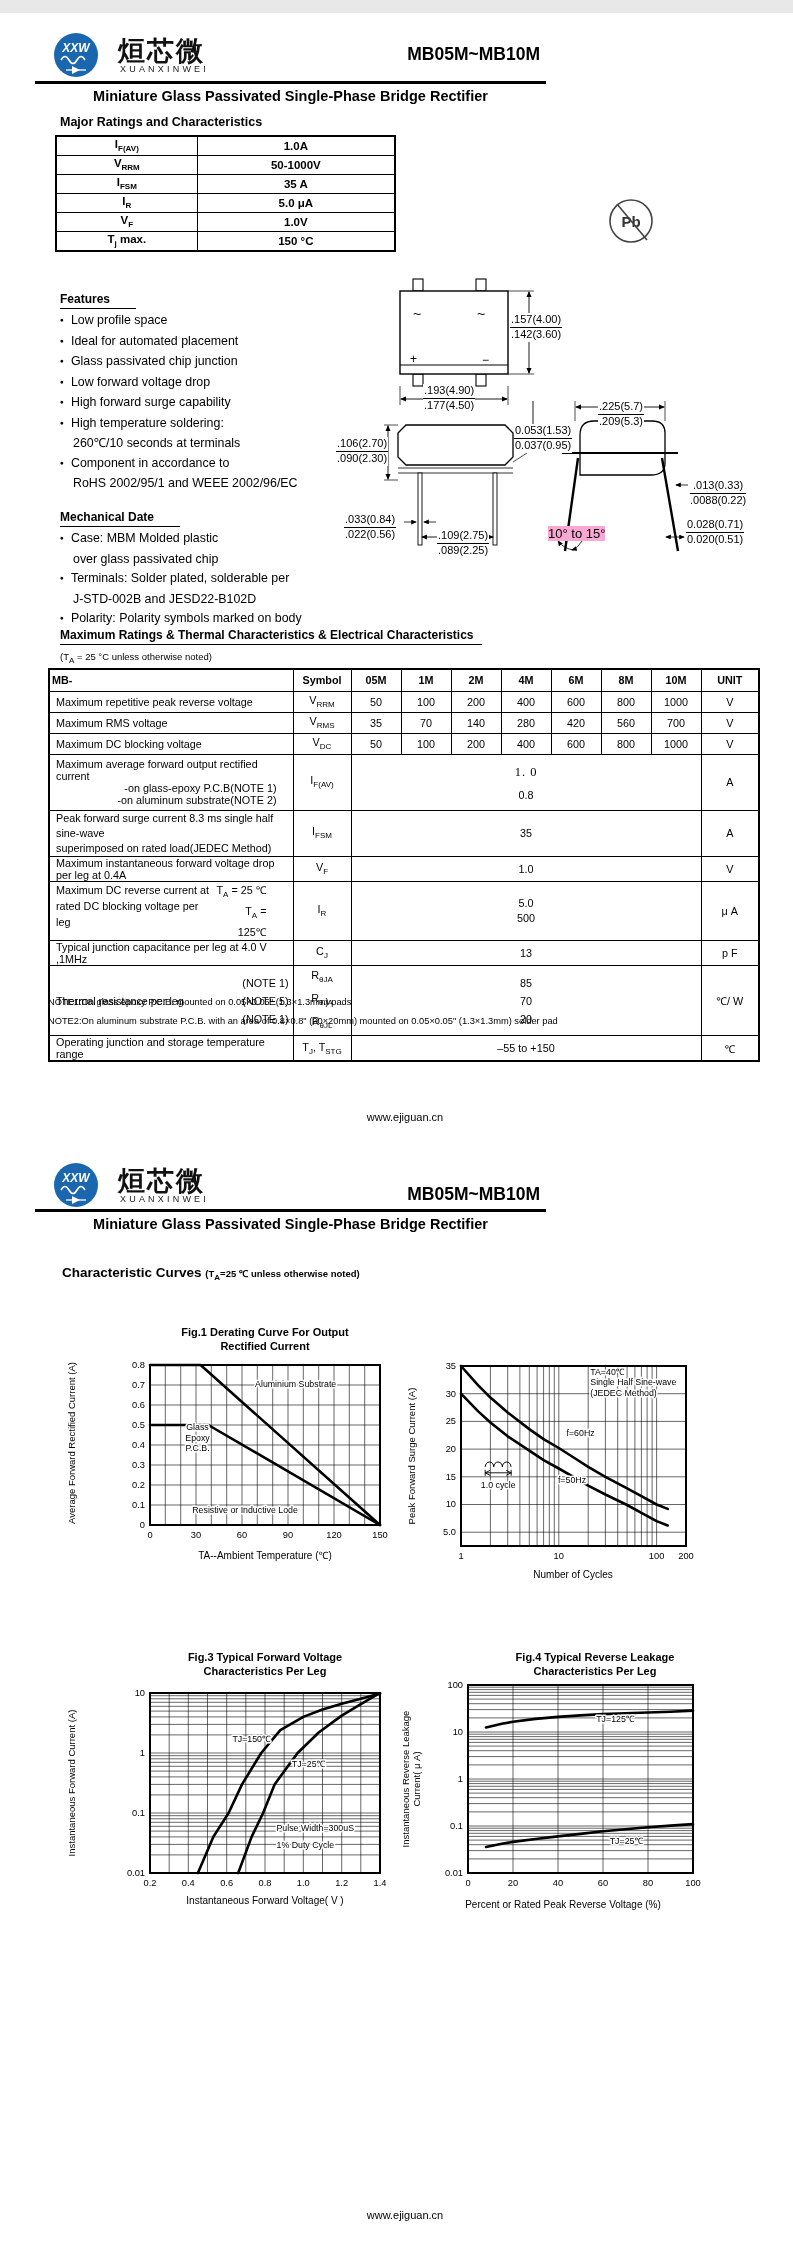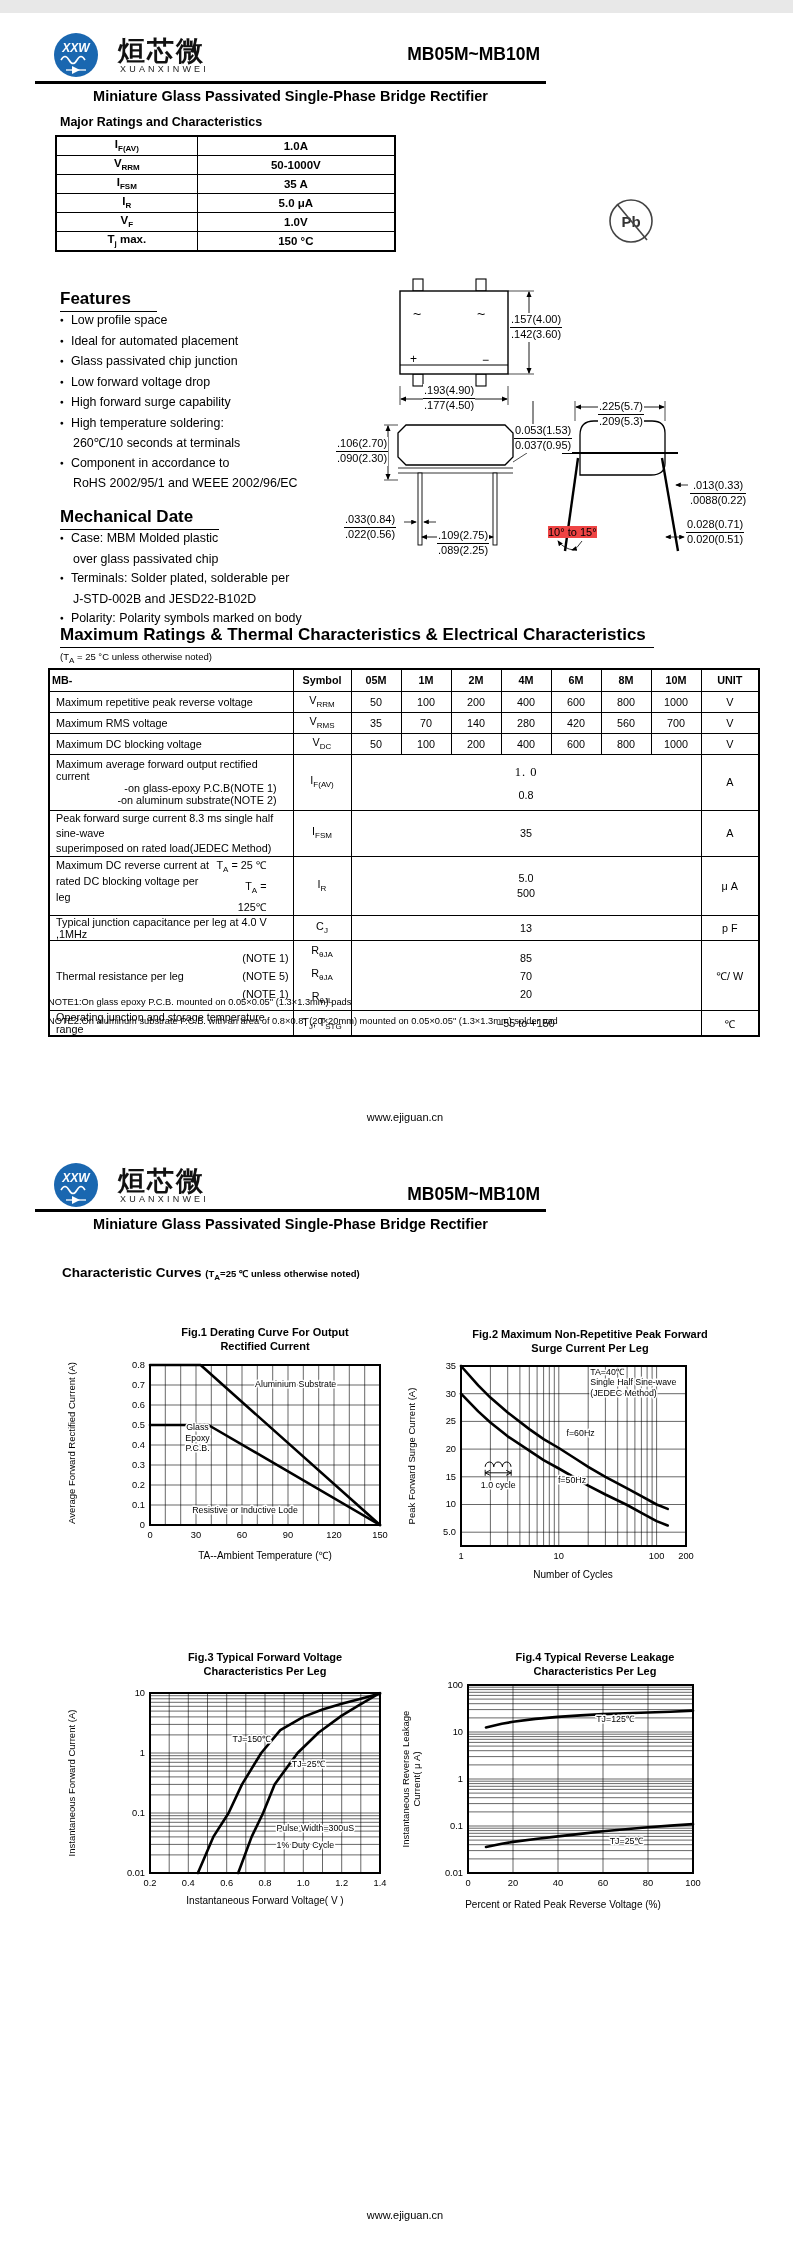--- a/index.html
+++ b/index.html
@@ -5,21 +5,21 @@
   html,body{margin:0;padding:0;background:#e8e8e8}
   .page{position:relative;width:793px;height:2244px;background:#fff;margin:13px auto;
         font-family:"Liberation Sans",sans-serif;color:#000;overflow:hidden}
   .abs{position:absolute}
   .pre{white-space:pre-line}
   .rule{position:absolute;height:2.5px;background:#000}
   .brand-cn{font-size:27px;font-weight:bold;letter-spacing:2px;color:#111}
   .brand-en{font-size:9px;letter-spacing:3.2px;color:#222}
   .partnum{font-size:17.5px;font-weight:bold;text-align:right}
   .subtitle{font-size:14.5px;font-weight:bold;text-align:center}
-  .h-ul{display:inline-block;font-size:17px;font-weight:bold;border-bottom:1.6px solid #000;padding:0 26px 2px 0}
+  .h-ul{display:inline-block;font-size:12px;font-weight:bold;border-bottom:1.6px solid #000;padding:0 26px 2px 0}
   .h-plain{font-size:12.5px;font-weight:bold}
   
   .mrt{border-collapse:collapse;border:2px solid #000}
   .mrt td{border:1px solid #000;height:18px;font-weight:bold;font-size:11.5px;text-align:center;padding:0}
   sub{font-size:8px}
   
   ul.blist{list-style:none;margin:0;padding:0;font-size:12.4px;line-height:19.5px}
   ul.blist li{padding-left:13px;text-indent:-13px;white-space:pre-line}
   ul.blist li::before{content:"●";font-size:6.5px;margin-right:7px;position:relative;top:-2px}
   
@@ -27,21 +27,21 @@
   .mxt td{border:1px solid #000;padding:0 2px;text-align:center;vertical-align:middle;overflow:hidden}
   .mxt .lab{text-align:left;padding-left:6px}
   .mxt .hd{font-weight:bold}
   .serif{font-family:"Liberation Serif",serif;font-size:12.5px;letter-spacing:1px}
   .note{font-size:9.3px}
   .footer{font-size:11px;text-align:center}
   
   .dim{position:absolute;font-size:11px;line-height:1.25;text-align:center;background:#fff;z-index:3}
   .dim .da{display:block;border-bottom:0.8px solid #000;padding:0 1px}
   .dim .db{display:block}
-  .angle{position:absolute;font-size:11px;background:#ef4444;z-index:3}
+  .angle{position:absolute;font-size:13px;background:#f9a8d4;z-index:3}
   
   .fig-title{position:absolute;font-size:11px;font-weight:bold;text-align:center;white-space:pre-line;line-height:13.5px}
   .fig-xlab{position:absolute;font-size:10px;text-align:center}
   .fig-ylab{position:absolute;font-size:9.5px;text-align:center;transform:rotate(-90deg);transform-origin:0 0;white-space:pre-line;line-height:11px}
   .tick{font-size:9.3px;fill:#000;font-family:"Liberation Sans",sans-serif}
   .ann{font-size:8.8px;fill:#000;font-family:"Liberation Sans",sans-serif;paint-order:stroke;stroke:#fff;stroke-width:3px;stroke-linejoin:round}
   .cond{font-size:9.5px;font-weight:bold}
   .curves-h{font-size:13.5px;font-weight:bold}
   .curves-c{font-size:9.5px;font-weight:bold}
 </style>
@@ -291,20 +291,26 @@
         <div style="line-height:20px">0.8</div>
       </td>
       <td>A</td>
     </tr>
     <tr style="height:33px">
       <td class="lab pre" style="line-height:15px">Peak forward surge current 8.3 ms single half sine-wave
 superimposed on rated load(JEDEC Method)</td>
       <td><span>I</span><sub>FSM</sub></td>
       <td colspan="7">35</td>
       <td>A</td>
+    </tr>
+    <tr style="height:21px">
+      <td class="lab">Maximum instantaneous forward voltage drop per leg at 0.4A</td>
+      <td><span>V</span><sub>F</sub></td>
+      <td colspan="7">1.0</td>
+      <td>V</td>
     </tr>
     <tr style="height:38px">
       <td class="lab">
         <div style="display:flex;justify-content:space-between">
           <div class="pre" style="line-height:16px">Maximum DC reverse current at
 rated DC blocking voltage per leg</div>
           <div style="line-height:16px;padding-right:24px;text-align:right">
             <div><span>T</span><sub>A</sub><span> = 25 ℃</span></div>
             <div><span>T</span><sub>A</sub><span> = 125℃</span></div>
           </div>
@@ -425,22 +431,20 @@
         <text x="-5" y="3" text-anchor="end" class="tick">0.8</text>
         <polyline points="0.0,0.0 50.6,0.0 230.0,160.0" fill="none" stroke="#000" stroke-width="2.6" stroke-linejoin="round" stroke-linecap="round"></polyline>
         <polyline points="0.0,60.0 58.3,60.0 230.0,160.0" fill="none" stroke="#000" stroke-width="2.6" stroke-linejoin="round" stroke-linecap="round"></polyline>
         <text x="145.66666666666666" y="22" text-anchor="middle" class="ann"><tspan x="145.66666666666666" dy="0">Aluminium Substrate</tspan></text>
         <text x="47.53333333333333" y="65.00000000000001" text-anchor="middle" class="ann"><tspan x="47.53333333333333" dy="0">Glass</tspan><tspan x="47.53333333333333" dy="10.5">Epoxy</tspan><tspan x="47.53333333333333" dy="10.5">P.C.B.</tspan></text>
         <text x="95.06666666666666" y="148" text-anchor="middle" class="ann"><tspan x="95.06666666666666" dy="0">Resistive or Inductive Lode</tspan></text>
       </g>
     </svg>
   <div class="fig-xlab" style="left:135px;top:1535px;width:260px">TA--Ambient Temperature (℃)</div>
 
-  <div class="fig-title" style="left:430px;top:1315px;width:320px">Fig.2 Maximum Non-Repetitive Peak Forward
-Surge Current Per Leg</div>
   <div class="fig-ylab" style="left:406px;top:1538px;width:190px">Peak Forward Surge Current (A)</div>
   <svg class="abs" style="left:425px;top:1347px" id="fig2-svg" width="275" height="204">
       <g transform="translate(36,6)">
         <line x1="0.0" y1="0" x2="0.0" y2="180" stroke="#000" stroke-width="0.6"></line>
         <line x1="29.4" y1="0" x2="29.4" y2="180" stroke="#000" stroke-width="0.6"></line>
         <line x1="46.7" y1="0" x2="46.7" y2="180" stroke="#000" stroke-width="0.6"></line>
         <line x1="58.9" y1="0" x2="58.9" y2="180" stroke="#000" stroke-width="0.6"></line>
         <line x1="68.3" y1="0" x2="68.3" y2="180" stroke="#000" stroke-width="0.6"></line>
         <line x1="76.1" y1="0" x2="76.1" y2="180" stroke="#000" stroke-width="0.6"></line>
         <line x1="82.6" y1="0" x2="82.6" y2="180" stroke="#000" stroke-width="0.6"></line>

